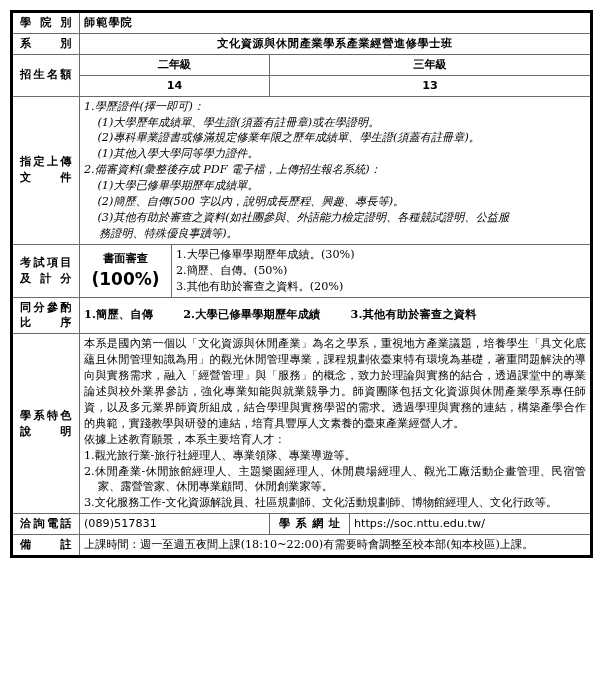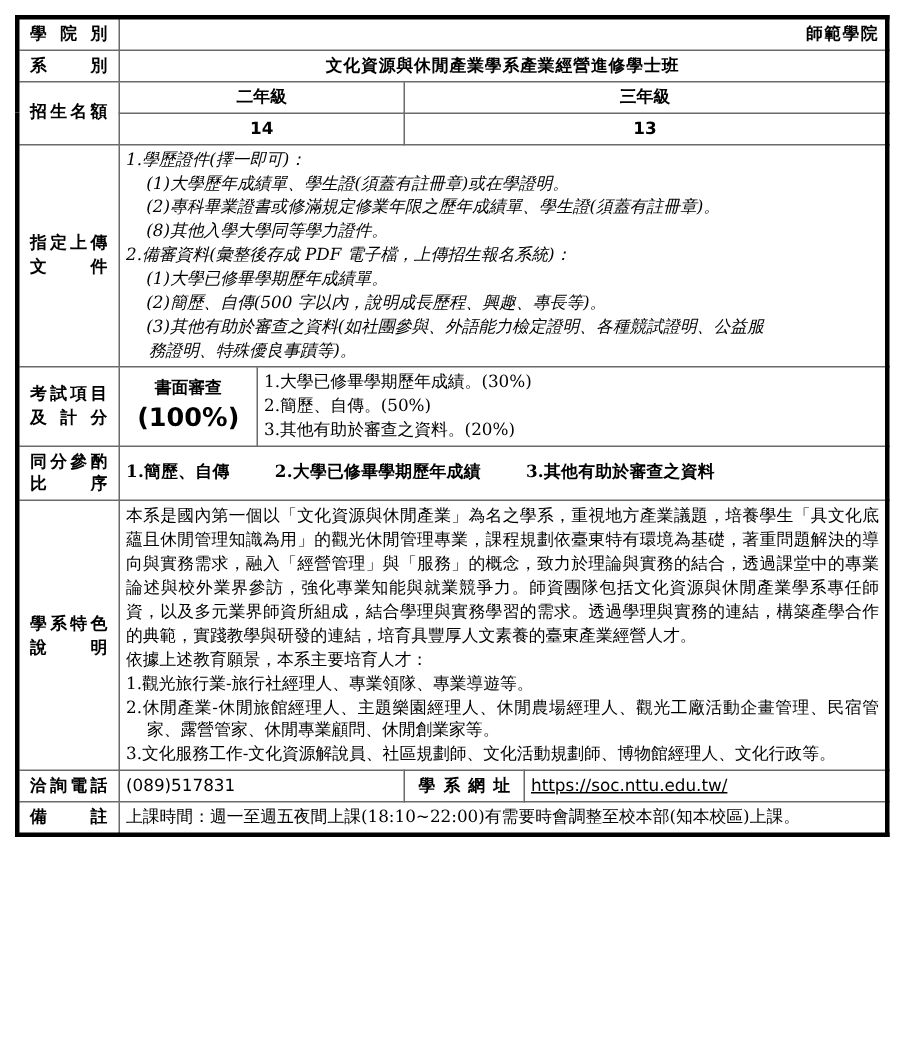--- a/index.html
+++ b/index.html
@@ -49,21 +49,21 @@
     padding: 3px 2px;
   }
   .lbl .ln {
     display: flex;
     justify-content: space-between;
     padding: 0 3px;
   }
   .lbl .ln span { display: inline-block; }
 
   .collegeName {
-    text-align: right;
+    text-align: left;
     font-weight: 700;
     font-size: 14.5px;
     letter-spacing: 1px;
     padding: 6px 4px;
   }
   .deptName {
     text-align: center;
     font-weight: 700;
     font-size: 14px;
     letter-spacing: 0.6px;
@@ -150,21 +150,20 @@
     text-align: center;
     font-weight: 700;
     font-size: 11.5px;
   }
   .siteLbl .ln { display: flex; justify-content: space-between; padding: 0 5px; }
   .urlVal {
     font-size: 12px;
     padding: 4px 6px;
     font-family: "DejaVu Sans", "Liberation Sans", sans-serif;
     word-break: break-all;
-    text-decoration: underline;
   }
   .noteVal {
     font-size: 11.4px;
     line-height: 1.5;
     padding: 4px 6px 5px 6px;
   }
 </style>
 </head>
 <body>
 
@@ -227,21 +226,21 @@
         </div>
         <div class="ln">
           <span>文</span>
           <span>件</span>
         </div>
       </td>
       <td class="block" colspan="4">
         <span class="l0">1.學歷證件(擇一即可)：</span>
         <span class="l1">(1)大學歷年成績單、學生證(須蓋有註冊章)或在學證明。</span>
         <span class="l1">(2)專科畢業證書或修滿規定修業年限之歷年成績單、學生證(須蓋有註冊章)。</span>
-        <span class="l1">(8)其他入學大學同等學力證件。</span>
+        <span class="l1">(1)其他入學大學同等學力證件。</span>
         <span class="l0">2.備審資料(彙整後存成 PDF 電子檔，上傳招生報名系統)：</span>
         <span class="l1">(1)大學已修畢學期歷年成績單。</span>
         <span class="l1">(2)簡歷、自傳(500 字以內，說明成長歷程、興趣、專長等)。</span>
         <span class="l1">(3)其他有助於審查之資料(如社團參與、外語能力檢定證明、各種競試證明、公益服</span>
         <span class="l1w">務證明、特殊優良事蹟等)。</span>
       </td>
     </tr>
 
     <tr>
       <td class="lbl">

